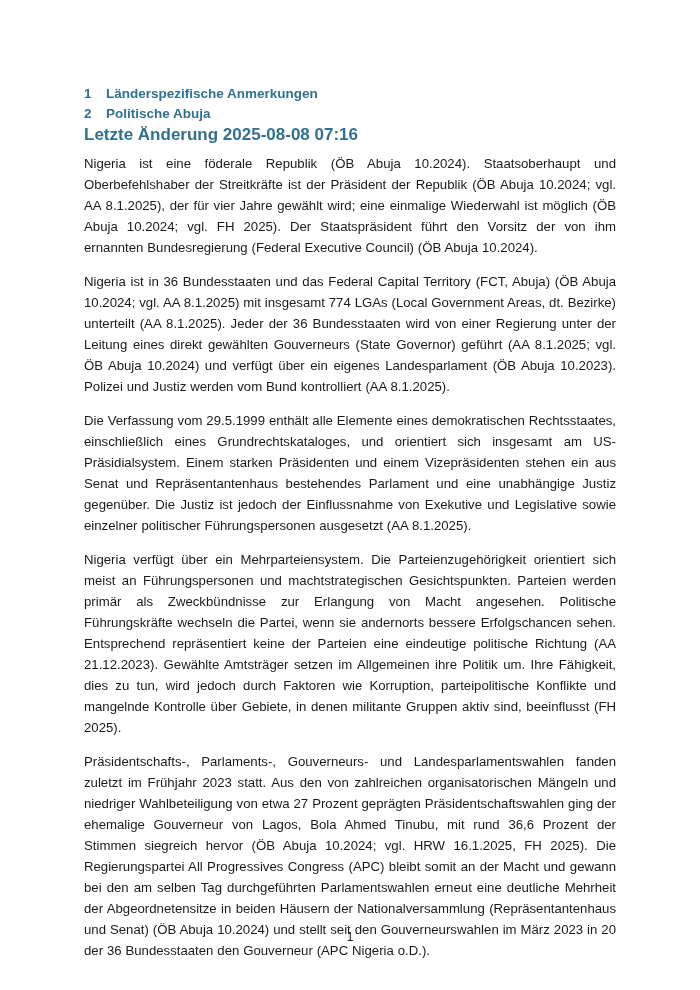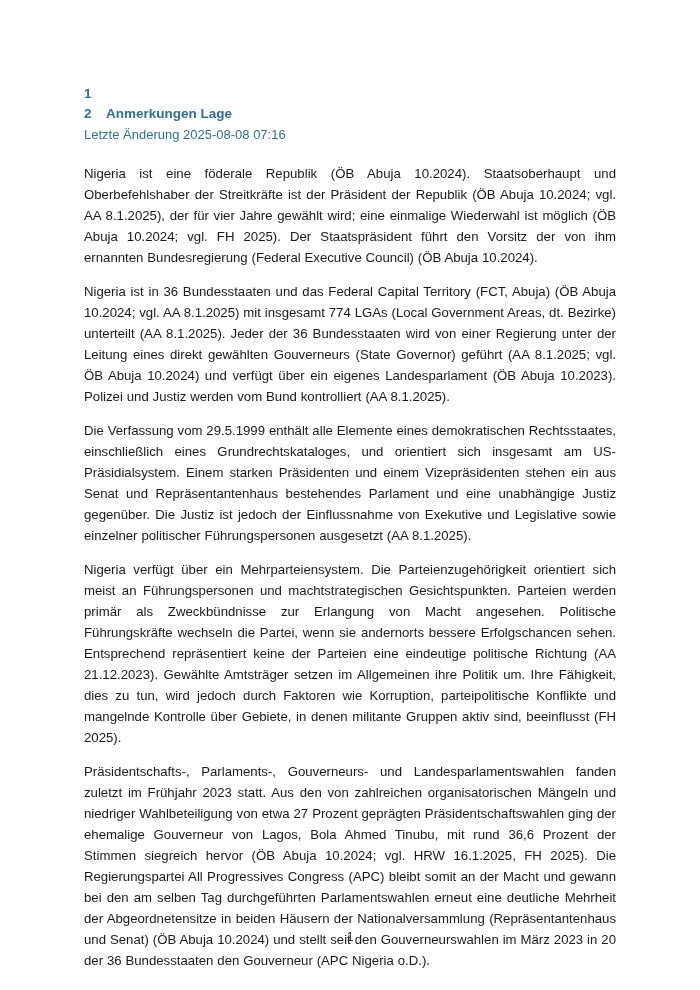--- a/index.html
+++ b/index.html
@@ -25,24 +25,25 @@
     font-weight: bold;
     font-size: 13.5px;
     line-height: 20px;
   }
   .heading .h-num {
     min-width: 22px;
     display: inline-block;
   }
   .last-change {
     color: #31708f;
-    font-size: 13px;
+    font-size: 17px;
     line-height: 16px;
     margin-top: 3px;
-    margin-bottom: 20px;
+    margin-bottom: 10px;
+    font-weight: bold;
   }
   .doc-body p.para {
     font-size: 13.2px;
     line-height: 21px;
     text-align: justify;
     margin: 0 0 13px 0;
     hyphens: auto;
     -webkit-hyphens: auto;
     word-spacing: 0.2px;
   }
@@ -60,25 +61,26 @@
     color: #1a1a1a;
   }
 </style>
 </head>
 <body>
 
 <div class="page" style="color: rgb(26, 26, 26); background: rgb(255, 255, 255);">
 
   <div class="heading" style="color: rgb(49, 112, 143);">
     <span class="h-num">1</span>
+    <span class="h-label">Länderspezifische Anmerkungen</span>
   </div>
 
   <div class="heading" style="color: rgb(49, 112, 143);">
     <span class="h-num">2</span>
-    <span class="h-label">Anmerkungen Lage</span>
+    <span class="h-label">Politische Abuja</span>
   </div>
 
   <div class="last-change" style="color: rgb(49, 112, 143);">Letzte Änderung 2025-08-08 07:16</div>
 
   <div class="doc-body">
       <p class="para">Nigeria ist eine föderale Republik (<span class="cite">ÖB Abuja 10.2024</span>). Staatsoberhaupt und Oberbefehlshaber der Streitkräfte ist der Präsident der Republik (<span class="cite">ÖB Abuja 10.2024</span>; vgl. <span class="cite">AA 8.1.2025</span>), der für vier Jahre gewählt wird; eine einmalige Wiederwahl ist möglich (<span class="cite">ÖB Abuja 10.2024</span>; vgl. <span class="cite">FH 2025</span>). Der Staatspräsident führt den Vorsitz der von ihm ernannten Bundesregierung (Federal Executive Council) (<span class="cite">ÖB Abuja 10.2024</span>).</p>
       <p class="para">Nigeria ist in 36 Bundesstaaten und das Federal Capital Territory (FCT, Abuja) (<span class="cite">ÖB Abuja 10.2024</span>; vgl. <span class="cite">AA 8.1.2025</span>) mit insgesamt 774 LGAs (Local Government Areas, dt. Bezirke) unterteilt (<span class="cite">AA 8.1.2025</span>). Jeder der 36 Bundesstaaten wird von einer Regierung unter der Leitung eines direkt gewählten Gouverneurs (State Governor) geführt (<span class="cite">AA 8.1.2025</span>; vgl. <span class="cite">ÖB Abuja 10.2024</span>) und verfügt über ein eigenes Landesparlament (<span class="cite">ÖB Abuja 10.2023</span>). Polizei und Justiz werden vom Bund kontrolliert (<span class="cite">AA 8.1.2025</span>).</p>
       <p class="para">Die Verfassung vom 29.5.1999 enthält alle Elemente eines demokratischen Rechtsstaates, einschließlich eines Grundrechtskataloges, und orientiert sich insgesamt am US-Präsidialsystem. Einem starken Präsidenten und einem Vizepräsidenten stehen ein aus Senat und Repräsentantenhaus bestehendes Parlament und eine unabhängige Justiz gegenüber. Die Justiz ist jedoch der Einflussnahme von Exekutive und Legislative sowie einzelner politischer Führungspersonen ausgesetzt (<span class="cite">AA 8.1.2025</span>).</p>
       <p class="para">Nigeria verfügt über ein Mehrparteiensystem. Die Parteienzugehörigkeit orientiert sich meist an Führungspersonen und machtstrategischen Gesichtspunkten. Parteien werden primär als Zweckbündnisse zur Erlangung von Macht angesehen. Politische Führungskräfte wechseln die Partei, wenn sie andernorts bessere Erfolgschancen sehen. Entsprechend repräsentiert keine der Parteien eine eindeutige politische Richtung (<span class="cite">AA 21.12.2023</span>). Gewählte Amtsträger setzen im Allgemeinen ihre Politik um. Ihre Fähigkeit, dies zu tun, wird jedoch durch Faktoren wie Korruption, parteipolitische Konflikte und mangelnde Kontrolle über Gebiete, in denen militante Gruppen aktiv sind, beeinflusst (<span class="cite">FH 2025</span>).</p>
       <p class="para">Präsidentschafts-, Parlaments-, Gouverneurs- und Landesparlamentswahlen fanden zuletzt im Frühjahr 2023 statt. Aus den von zahlreichen organisatorischen Mängeln und niedriger Wahlbeteiligung von etwa 27 Prozent geprägten Präsidentschaftswahlen ging der ehemalige Gouverneur von Lagos, Bola Ahmed Tinubu, mit rund 36,6 Prozent der Stimmen siegreich hervor (<span class="cite">ÖB Abuja 10.2024</span>; vgl. <span class="cite">HRW 16.1.2025</span>, <span class="cite">FH 2025</span>). Die Regierungspartei All Progressives Congress (APC) bleibt somit an der Macht und gewann bei den am selben Tag durchgeführten Parlamentswahlen erneut eine deutliche Mehrheit der Abgeordnetensitze in beiden Häusern der Nationalversammlung (Repräsentantenhaus und Senat) (<span class="cite">ÖB Abuja 10.2024</span>) und stellt seit den Gouverneurswahlen im März 2023 in 20 der 36 Bundesstaaten den Gouverneur (<span class="cite">APC Nigeria o.D.</span>).</p>

